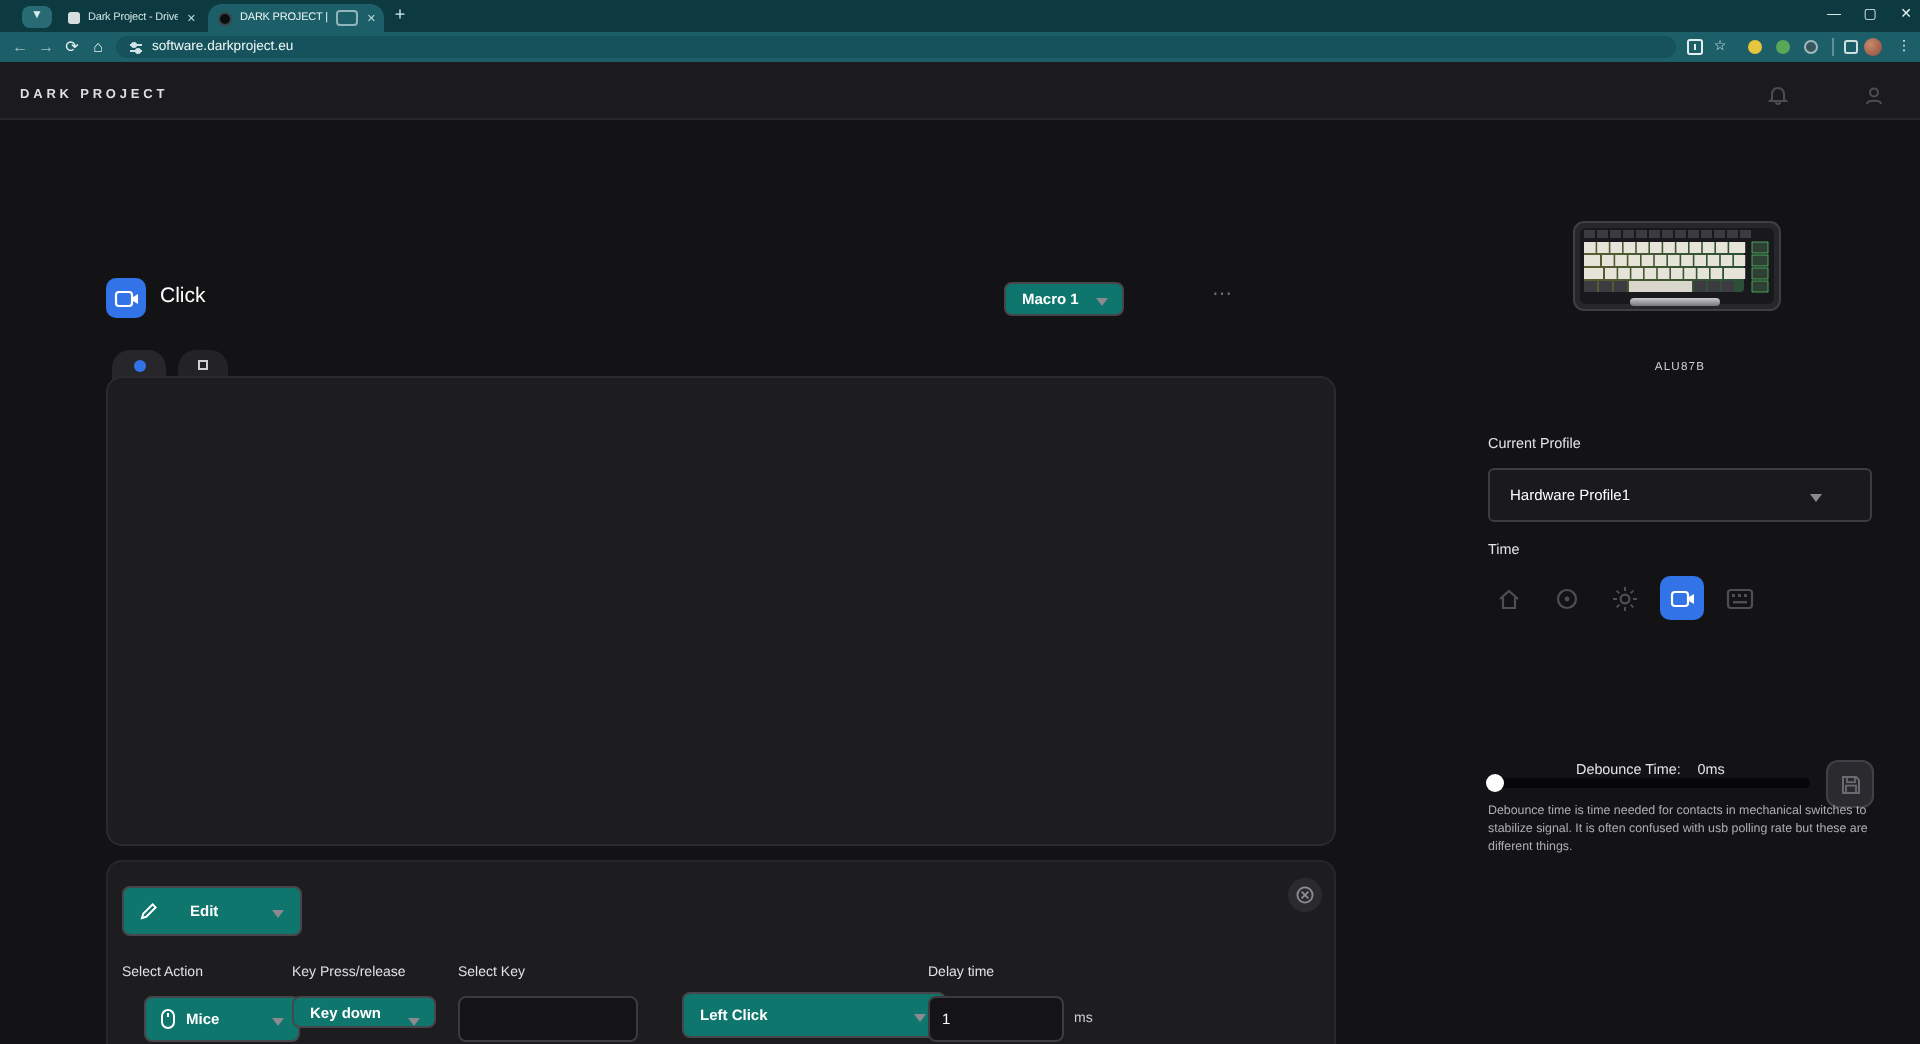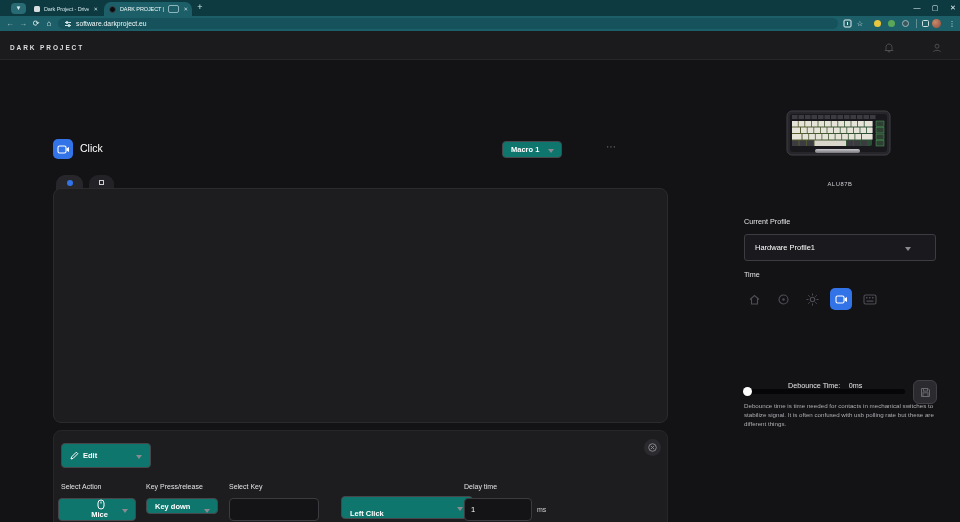--- a/index.html
+++ b/index.html
@@ -144,53 +144,53 @@
     </div>
 
     <div class="panel" style="left:53px;top:128px;width:615px;height:235px;"></div>
 
     <div class="panel" style="left:53px;top:370px;width:615px;height:140px;border-color:#27272a;">
 
       <div class="selbox" style="left:7px;top:12px;width:90px;height:25px;">
         <svg width="9" height="9" style="margin-left:8px;">
           <path d="M1 8 L1.6 5.9 L6.3 1.2 L7.8 2.7 L3.1 7.4 Z" fill="none" stroke="#fff" stroke-width="1"></path>
         </svg>
-        <span class="selval" style="margin-left:4px;text-align:right;">Edit</span>
+        <span class="selval" style="margin-left:16px;text-align:right;">Edit</span>
         <span class="caret" style="right:8px;top:11px;"></span>
       </div>
 
       <div class="abs" style="left:590px;top:8px;width:17px;height:17px;border-radius:50%;background:#2b2b2f;display:flex;align-items:center;justify-content:center;">
         <svg width="9" height="9">
           <circle cx="4.5" cy="4.5" r="3.8" fill="none" stroke="#8d8d93" stroke-width="0.9"></circle>
           <path d="M2.8 2.8 L6.2 6.2 M6.2 2.8 L2.8 6.2" stroke="#8d8d93" stroke-width="0.9"></path>
         </svg>
       </div>
 
       <div class="flabel" style="left:7px;top:52px;">Select Action</div>
       <div class="flabel" style="left:92px;top:52px;">Key Press/release</div>
       <div class="flabel" style="left:175px;top:52px;">Select Key</div>
       <div class="flabel" style="left:410px;top:52px;">Delay time</div>
 
-      <div class="selbox" style="left:4px;top:67px;width:78px;height:23px;flex-direction:column;">
+      <div class="selbox" style="left:18px;top:67px;width:78px;height:23px;">
         <svg width="8" height="11" style="margin-left:7px;">
           <rect x="1" y="1" width="6" height="9" rx="3" fill="none" stroke="#fff" stroke-width="1"></rect>
           <line x1="4" y1="2.5" x2="4" y2="4.5" stroke="#fff" stroke-width="1"></line>
         </svg>
         <span class="selval" style="margin-left:5px;">Mice</span>
         <span class="caret" style="right:7px;top:10px;"></span>
       </div>
 
       <div class="selbox" style="left:92px;top:67px;width:72px;height:16px;">
         <span class="selval" style="margin-left:8px;">Key down</span>
         <span class="caret" style="right:7px;top:10px;"></span>
       </div>
 
       <input class="inp" style="left: 175px; top: 67px; width: 90px; height: 23px;" value="">
 
-      <div class="selbox" style="left:287px;top:65px;width:132px;height:23px;align-items:flex-end;">
+      <div class="selbox" style="left:287px;top:65px;width:132px;height:23px;">
         <span class="selval" style="margin-left:8px;">Left Click</span>
         <span class="caret" style="right:9px;top:10px;"></span>
       </div>
 
       <input class="inp" style="left: 410px; top: 67px; width: 68px; height: 23px;" value="1">
       <div class="flabel" style="left:483px;top:75px;color:#cfcfd2;">ms</div>
     </div>
   </div>
 
 

